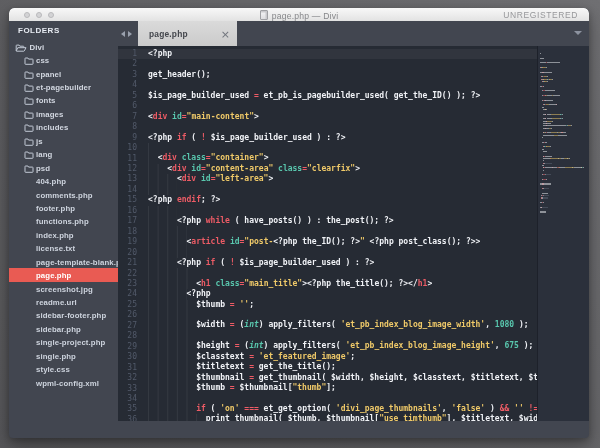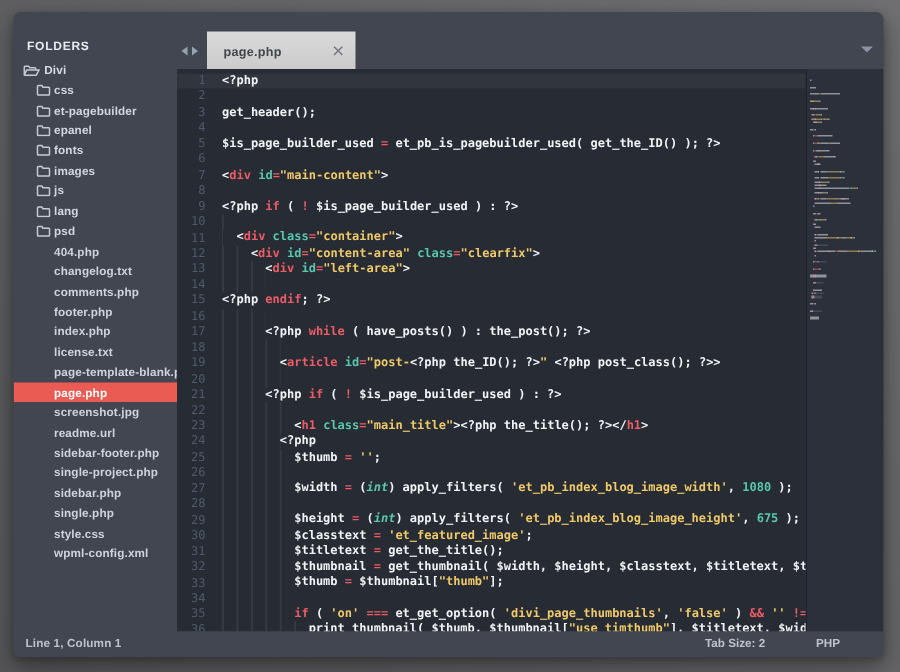--- a/index.html
+++ b/index.html
@@ -113,20 +113,27 @@
   }
   .st-left{position:absolute;left:8px;top:50%;transform:translateY(-50%);letter-spacing:.1px;}
   .st-tabsize{position:absolute;left:461px;top:50%;transform:translateY(-50%);}
   .st-syntax{position:absolute;left:535px;top:50%;transform:translateY(-50%);}
 </style>
 </head>
 <body>
 
 <div class="window">
 
+  <div class="titlebar">
+    <span class="traffic tl-close"></span>
+    <span class="traffic tl-min"></span>
+    <span class="traffic tl-zoom"></span>
+    <div class="title-center"><span class="doc-icon"></span><span>page.php — Divi</span></div>
+    <div class="unregistered">UNREGISTERED</div>
+  </div>
 
   <div class="main">
     <div class="sidebar">
       <div class="sb-heading">FOLDERS</div>
       <div class="sb-rows" id="sb-rows">
           <div class="sb-row root">
             <span class="sb-ico"><svg width="12" height="8" viewBox="0 0 12 8">
                 <path d="M1.2 6.8 L1.2 1.6 C1.2 1.3 1.4 1.1 1.7 1.1 L4.1 1.1 L4.8 2.2 L8.3 2.2 C8.6 2.2 8.8 2.4 8.8 2.7 L8.8 3.6" fill="none" stroke="#c3cad6" stroke-width="1"></path>
                 <path d="M1.2 6.9 L2.8 3.7 L11 3.7 L9.3 6.9 C9.2 7.1 9 7.2 8.8 7.2 L1.6 7.2 C1.4 7.2 1.2 7.1 1.2 6.9 Z" fill="none" stroke="#c3cad6" stroke-width="1"></path>
               </svg></span>
@@ -135,69 +142,75 @@
           <div class="sb-row folder">
             <span class="sb-ico"><svg width="10" height="8" viewBox="0 0 10 8">
                 <path d="M1 2.2 L1 6.8 C1 7.1 1.2 7.3 1.5 7.3 L8.5 7.3 C8.8 7.3 9 7.1 9 6.8 L9 2.6 C9 2.3 8.8 2.1 8.5 2.1 L4.6 2.1 L3.9 1 L1.5 1 C1.2 1 1 1.2 1 1.5 Z" fill="none" stroke="#c3cad6" stroke-width="1"></path>
               </svg></span>
             <span class="lbl">css</span>
           </div>
           <div class="sb-row folder">
             <span class="sb-ico"><svg width="10" height="8" viewBox="0 0 10 8">
                 <path d="M1 2.2 L1 6.8 C1 7.1 1.2 7.3 1.5 7.3 L8.5 7.3 C8.8 7.3 9 7.1 9 6.8 L9 2.6 C9 2.3 8.8 2.1 8.5 2.1 L4.6 2.1 L3.9 1 L1.5 1 C1.2 1 1 1.2 1 1.5 Z" fill="none" stroke="#c3cad6" stroke-width="1"></path>
               </svg></span>
+            <span class="lbl">epanel</span>
+          </div>
+          <div class="sb-row folder">
+            <span class="sb-ico"><svg width="10" height="8" viewBox="0 0 10 8">
+                <path d="M1 2.2 L1 6.8 C1 7.1 1.2 7.3 1.5 7.3 L8.5 7.3 C8.8 7.3 9 7.1 9 6.8 L9 2.6 C9 2.3 8.8 2.1 8.5 2.1 L4.6 2.1 L3.9 1 L1.5 1 C1.2 1 1 1.2 1 1.5 Z" fill="none" stroke="#c3cad6" stroke-width="1"></path>
+              </svg></span>
             <span class="lbl">et-pagebuilder</span>
           </div>
           <div class="sb-row folder">
             <span class="sb-ico"><svg width="10" height="8" viewBox="0 0 10 8">
                 <path d="M1 2.2 L1 6.8 C1 7.1 1.2 7.3 1.5 7.3 L8.5 7.3 C8.8 7.3 9 7.1 9 6.8 L9 2.6 C9 2.3 8.8 2.1 8.5 2.1 L4.6 2.1 L3.9 1 L1.5 1 C1.2 1 1 1.2 1 1.5 Z" fill="none" stroke="#c3cad6" stroke-width="1"></path>
               </svg></span>
-            <span class="lbl">epanel</span>
-          </div>
-          <div class="sb-row folder">
-            <span class="sb-ico"><svg width="10" height="8" viewBox="0 0 10 8">
-                <path d="M1 2.2 L1 6.8 C1 7.1 1.2 7.3 1.5 7.3 L8.5 7.3 C8.8 7.3 9 7.1 9 6.8 L9 2.6 C9 2.3 8.8 2.1 8.5 2.1 L4.6 2.1 L3.9 1 L1.5 1 C1.2 1 1 1.2 1 1.5 Z" fill="none" stroke="#c3cad6" stroke-width="1"></path>
-              </svg></span>
             <span class="lbl">fonts</span>
           </div>
           <div class="sb-row folder">
             <span class="sb-ico"><svg width="10" height="8" viewBox="0 0 10 8">
                 <path d="M1 2.2 L1 6.8 C1 7.1 1.2 7.3 1.5 7.3 L8.5 7.3 C8.8 7.3 9 7.1 9 6.8 L9 2.6 C9 2.3 8.8 2.1 8.5 2.1 L4.6 2.1 L3.9 1 L1.5 1 C1.2 1 1 1.2 1 1.5 Z" fill="none" stroke="#c3cad6" stroke-width="1"></path>
               </svg></span>
             <span class="lbl">images</span>
           </div>
           <div class="sb-row folder">
             <span class="sb-ico"><svg width="10" height="8" viewBox="0 0 10 8">
                 <path d="M1 2.2 L1 6.8 C1 7.1 1.2 7.3 1.5 7.3 L8.5 7.3 C8.8 7.3 9 7.1 9 6.8 L9 2.6 C9 2.3 8.8 2.1 8.5 2.1 L4.6 2.1 L3.9 1 L1.5 1 C1.2 1 1 1.2 1 1.5 Z" fill="none" stroke="#c3cad6" stroke-width="1"></path>
               </svg></span>
+            <span class="lbl">includes</span>
+          </div>
+          <div class="sb-row folder">
+            <span class="sb-ico"><svg width="10" height="8" viewBox="0 0 10 8">
+                <path d="M1 2.2 L1 6.8 C1 7.1 1.2 7.3 1.5 7.3 L8.5 7.3 C8.8 7.3 9 7.1 9 6.8 L9 2.6 C9 2.3 8.8 2.1 8.5 2.1 L4.6 2.1 L3.9 1 L1.5 1 C1.2 1 1 1.2 1 1.5 Z" fill="none" stroke="#c3cad6" stroke-width="1"></path>
+              </svg></span>
             <span class="lbl">js</span>
           </div>
           <div class="sb-row folder">
             <span class="sb-ico"><svg width="10" height="8" viewBox="0 0 10 8">
                 <path d="M1 2.2 L1 6.8 C1 7.1 1.2 7.3 1.5 7.3 L8.5 7.3 C8.8 7.3 9 7.1 9 6.8 L9 2.6 C9 2.3 8.8 2.1 8.5 2.1 L4.6 2.1 L3.9 1 L1.5 1 C1.2 1 1 1.2 1 1.5 Z" fill="none" stroke="#c3cad6" stroke-width="1"></path>
               </svg></span>
             <span class="lbl">lang</span>
           </div>
           <div class="sb-row folder">
             <span class="sb-ico"><svg width="10" height="8" viewBox="0 0 10 8">
                 <path d="M1 2.2 L1 6.8 C1 7.1 1.2 7.3 1.5 7.3 L8.5 7.3 C8.8 7.3 9 7.1 9 6.8 L9 2.6 C9 2.3 8.8 2.1 8.5 2.1 L4.6 2.1 L3.9 1 L1.5 1 C1.2 1 1 1.2 1 1.5 Z" fill="none" stroke="#c3cad6" stroke-width="1"></path>
               </svg></span>
             <span class="lbl">psd</span>
           </div>
           <div class="sb-row file">
             <span class="lbl">404.php</span>
           </div>
           <div class="sb-row file">
-            <span class="lbl">changelog.txt</span>
-          </div>
-          <div class="sb-row file">
             <span class="lbl">comments.php</span>
           </div>
           <div class="sb-row file">
             <span class="lbl">footer.php</span>
+          </div>
+          <div class="sb-row file">
+            <span class="lbl">functions.php</span>
           </div>
           <div class="sb-row file">
             <span class="lbl">index.php</span>
           </div>
           <div class="sb-row file">
             <span class="lbl">license.txt</span>
           </div>
           <div class="sb-row file">
             <span class="lbl">page-template-blank.php</span>
           </div>
@@ -207,24 +220,24 @@
           <div class="sb-row file">
             <span class="lbl">screenshot.jpg</span>
           </div>
           <div class="sb-row file">
             <span class="lbl">readme.url</span>
           </div>
           <div class="sb-row file">
             <span class="lbl">sidebar-footer.php</span>
           </div>
           <div class="sb-row file">
+            <span class="lbl">sidebar.php</span>
+          </div>
+          <div class="sb-row file">
             <span class="lbl">single-project.php</span>
-          </div>
-          <div class="sb-row file">
-            <span class="lbl">sidebar.php</span>
           </div>
           <div class="sb-row file">
             <span class="lbl">single.php</span>
           </div>
           <div class="sb-row file">
             <span class="lbl">style.css</span>
           </div>
           <div class="sb-row file">
             <span class="lbl">wpml-config.xml</span>
           </div>
@@ -623,19 +636,14 @@
               <div class="mm-line" style="top: 156.11px; left: 0px;"></div>
               <div class="mm-line" style="top: 158.44px; left: 0px;">
                 <span class="mm-seg" style="width: 6.27px; background: rgb(241, 243, 247);"></span>
               </div>
             </div>
         </div>
       </div>
     </div>
   </div>
 
-  <div class="statusbar">
-    <span class="st-left">Line 1, Column 1</span>
-    <span class="st-tabsize">Tab Size: 2</span>
-    <span class="st-syntax">PHP</span>
-  </div>
 
 </div>
 
 </body></html>

